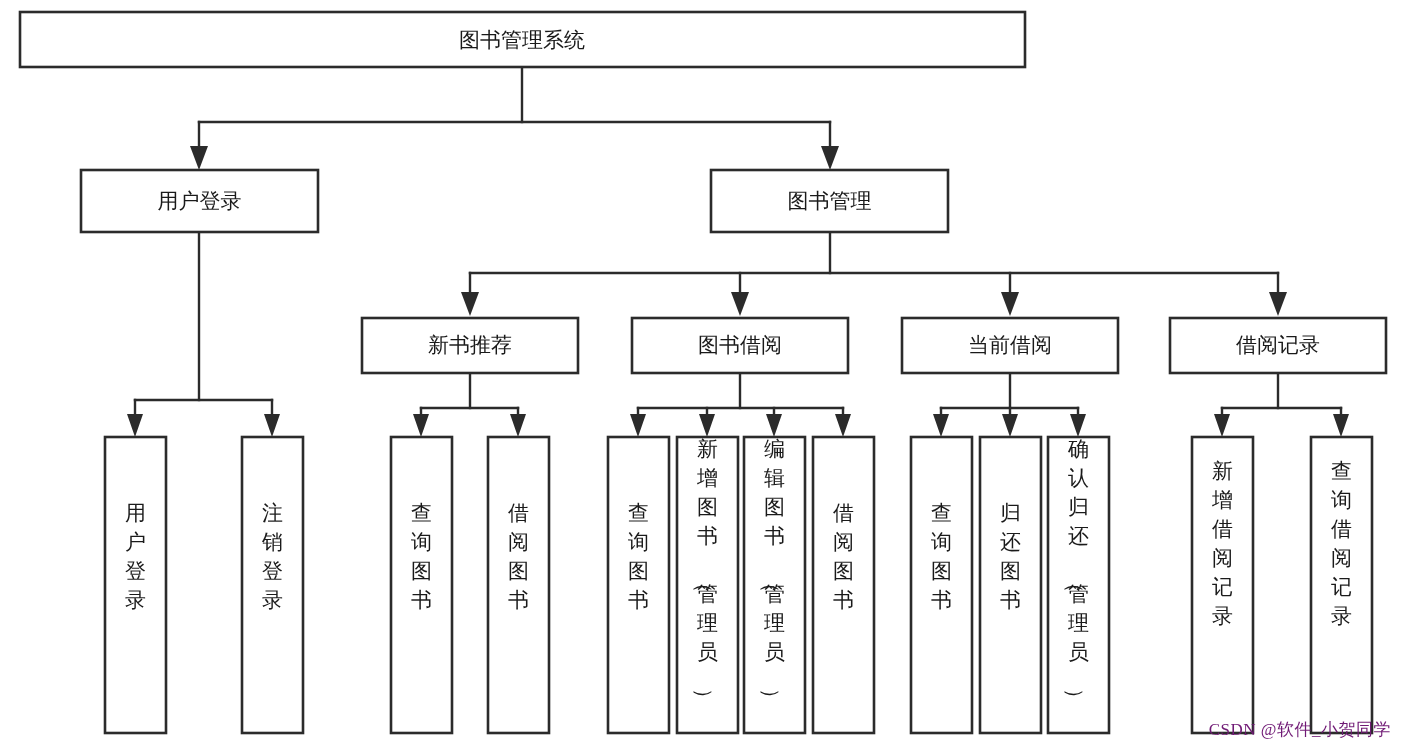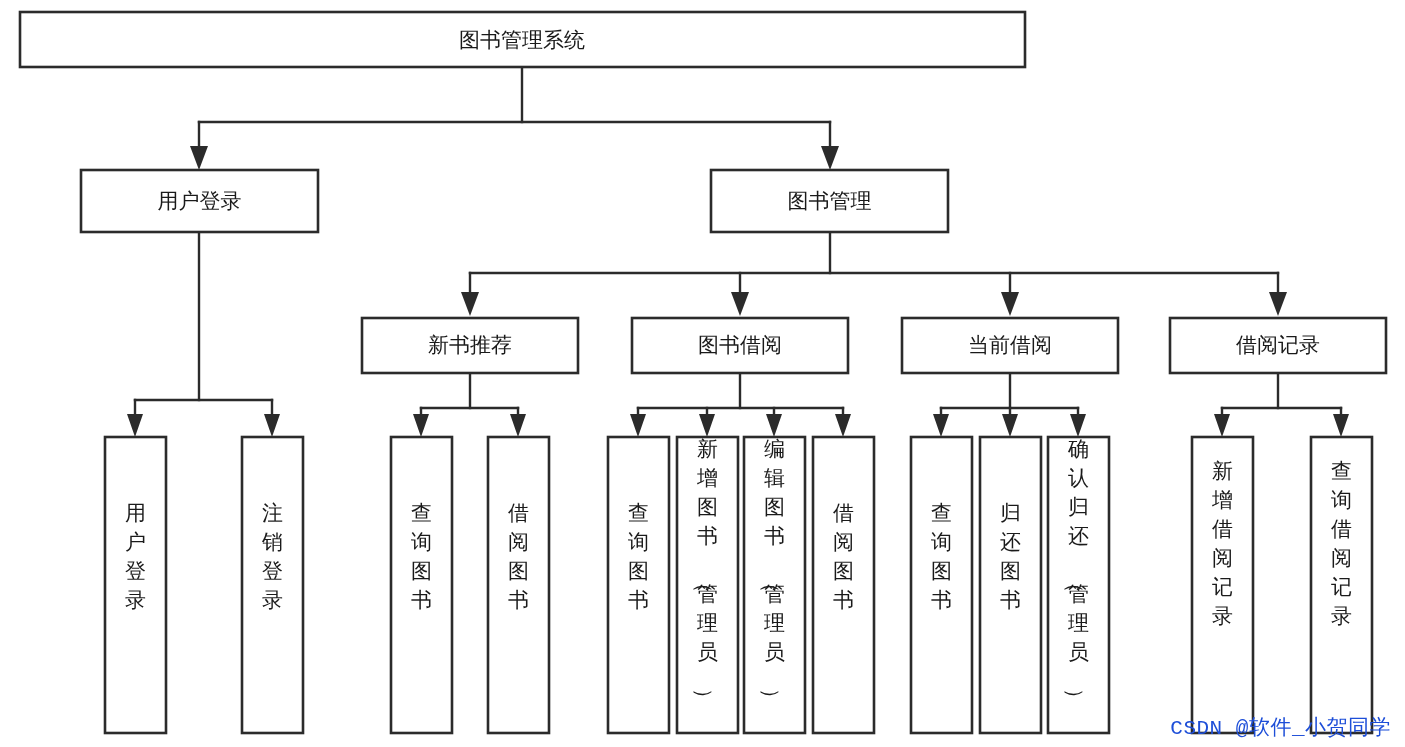--- a/index.html
+++ b/index.html
@@ -53,23 +53,23 @@
   .node-label-v {
     font-family: "Liberation Sans", "DejaVu Sans", sans-serif;
     font-size: 21px;
     fill: #1a1a1a;
     text-anchor: middle;
   }
   .watermark {
     position: absolute;
     right: 14px;
     bottom: 6px;
-    font-family: Liberation Mono, monospace;
-    font-size: 21px;
-    color: #1d4ed8;
+    font-family: Liberation Serif, serif;
+    font-size: 17px;
+    color: #701a75;
     letter-spacing: 0.5px;
     white-space: nowrap;
     user-select: none;
   }
 </style>
 </head>
 <body>
 
 <div id="diagram-root">
 

